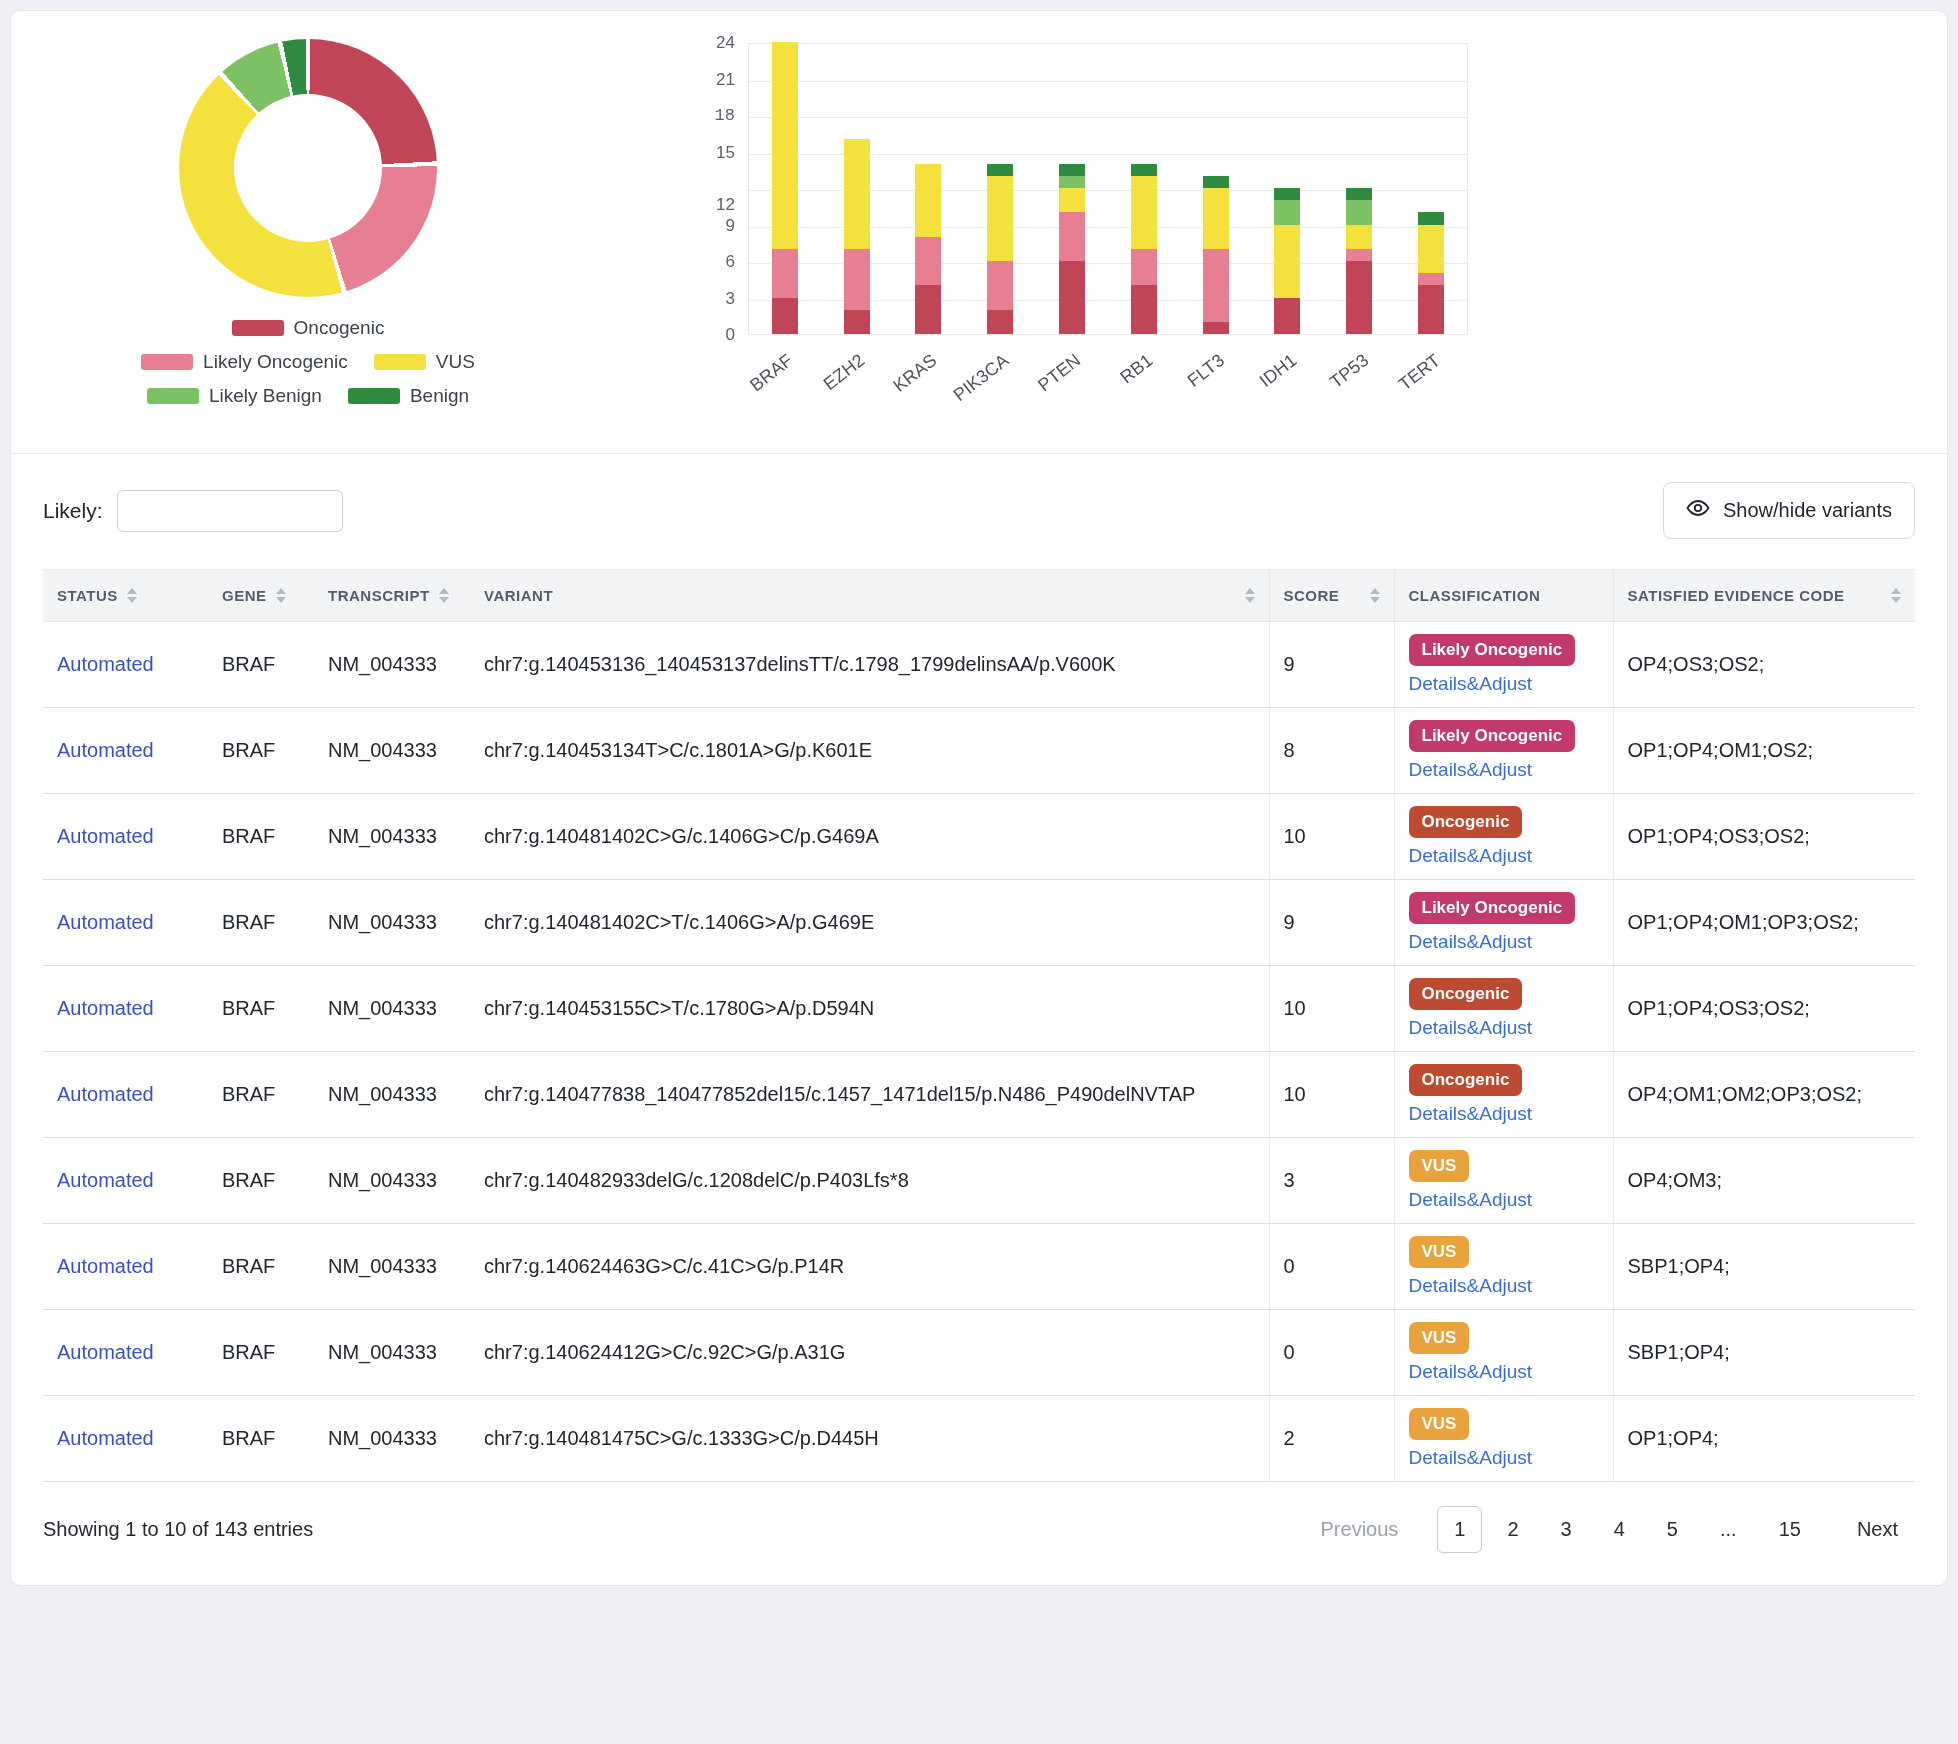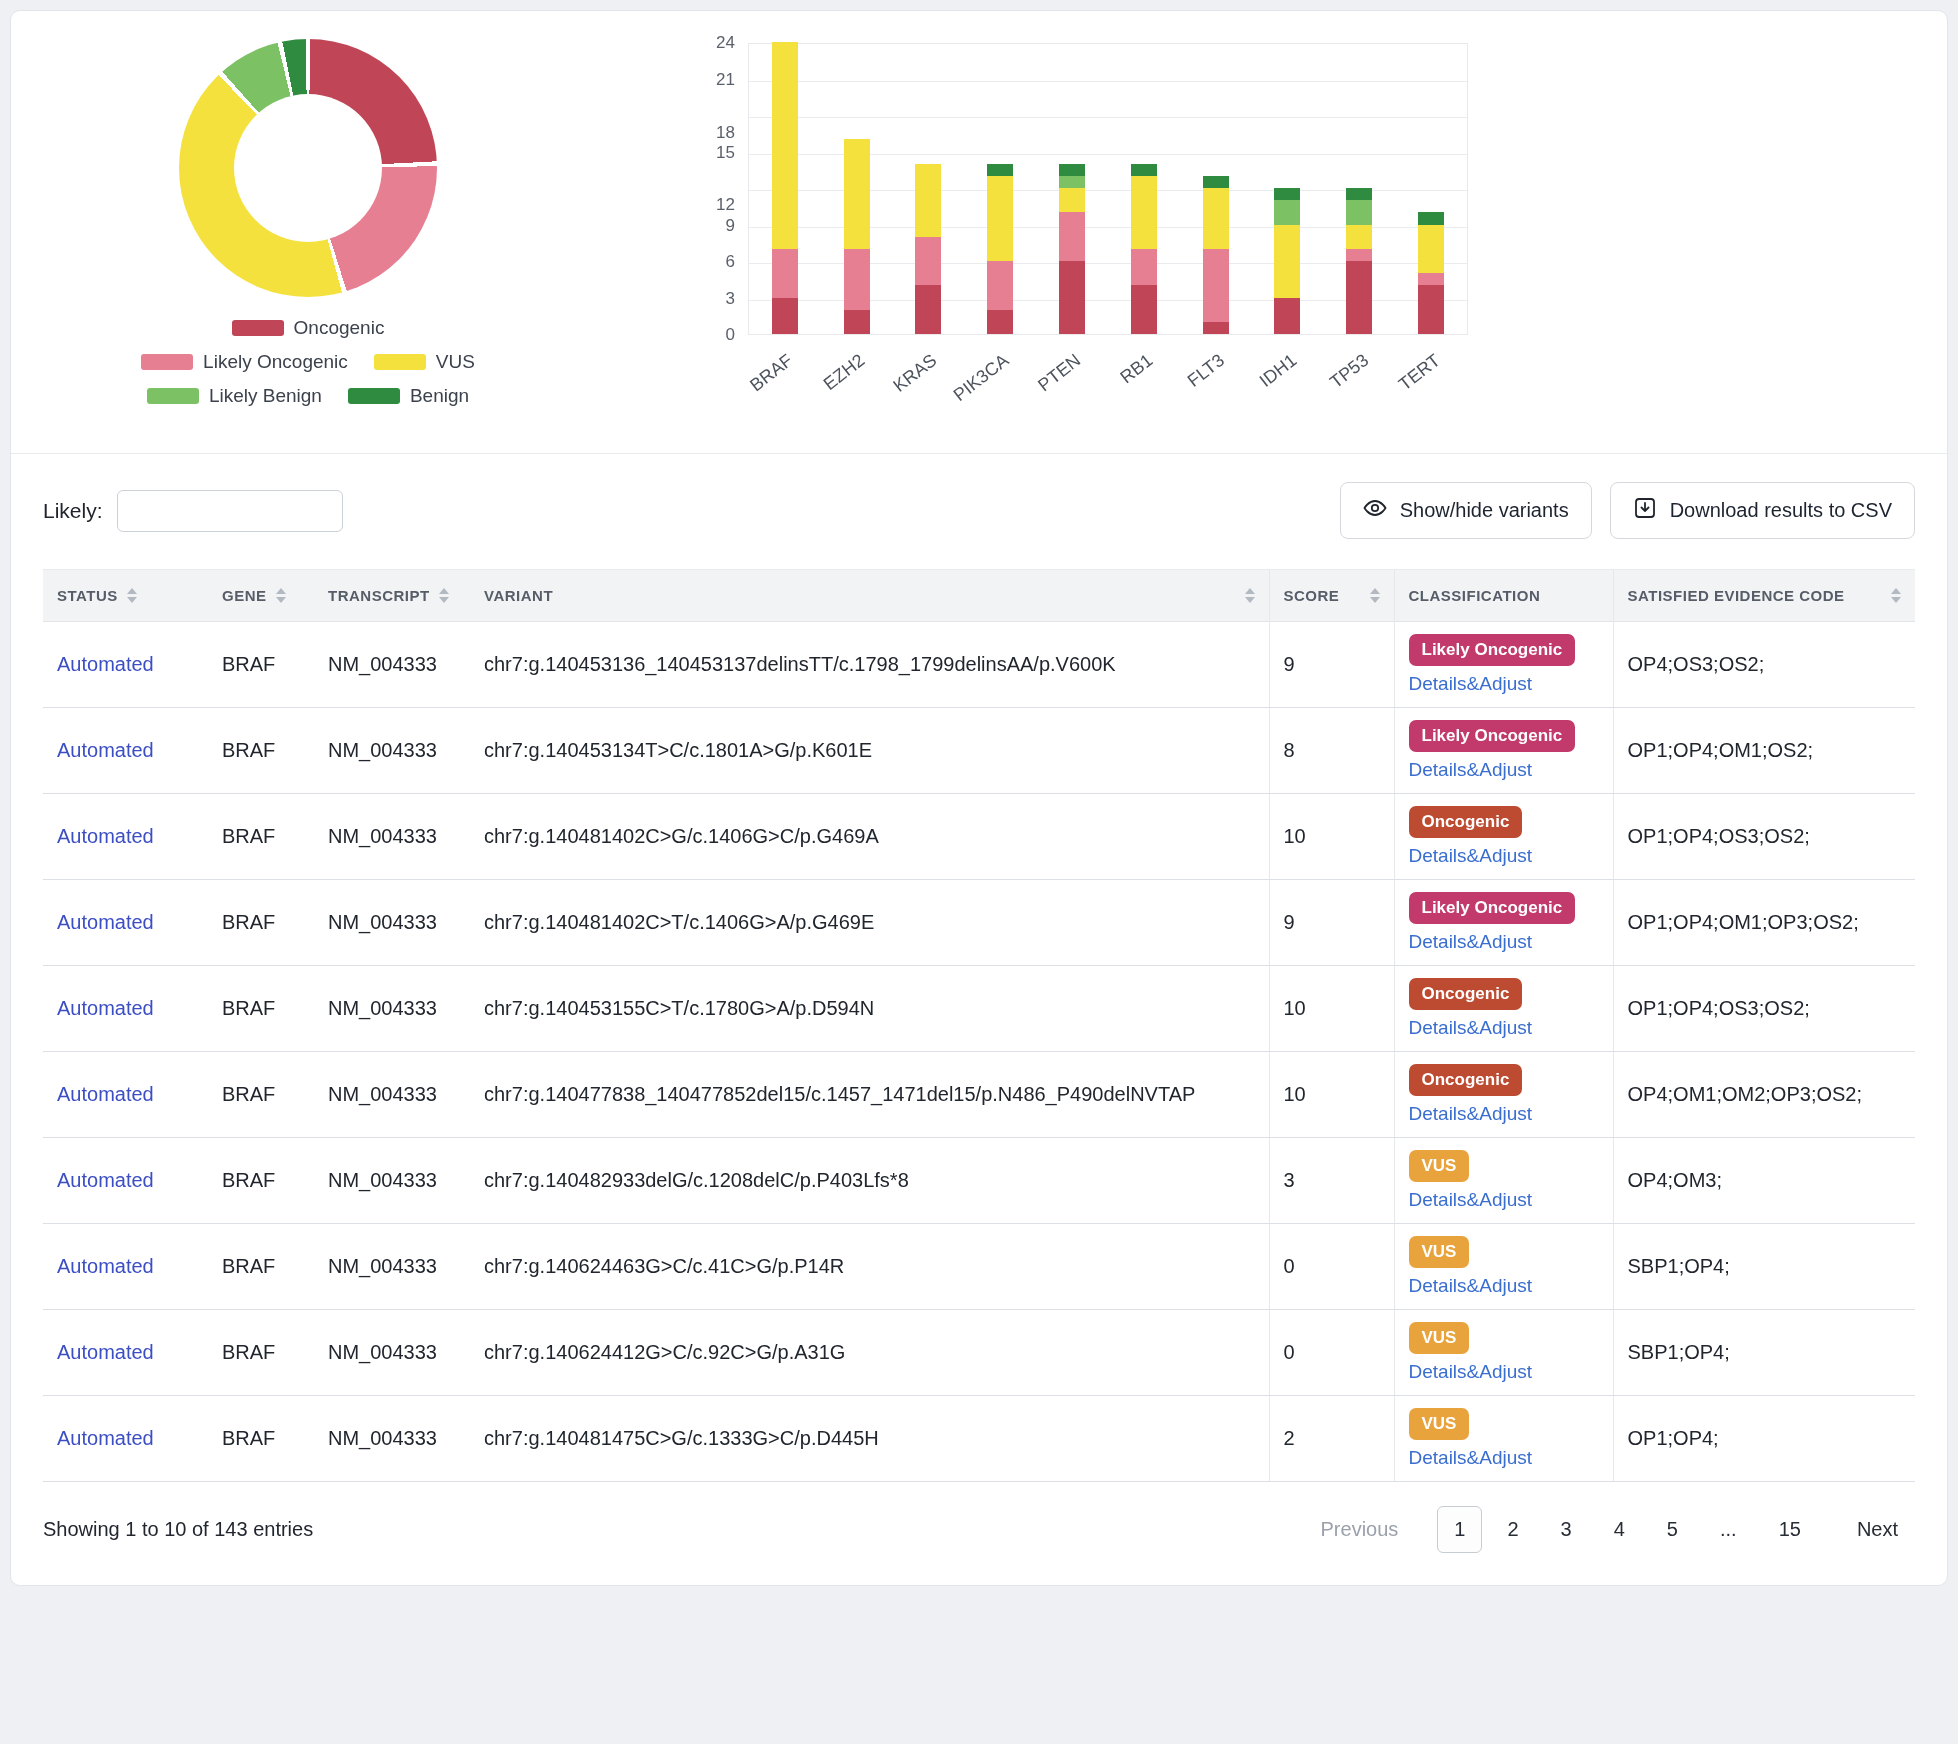--- a/index.html
+++ b/index.html
@@ -250,49 +250,40 @@
               <div class="xlabel-anchor" style="left: 684px;">
                 <div class="xlabel">TERT</div>
               </div>
             </div>
         <div class="ytick" style="top: 282px;">0</div>
             <div class="ytick" style="top: 245.5px;">3</div>
             <div class="ytick" style="top: 209px;">6</div>
             <div class="ytick" style="top: 172.5px;">9</div>
             <div class="ytick" style="top: 152px;">12</div>
             <div class="ytick" style="top: 99.5px;">15</div>
-            <div class="ytick" style="top: 80px;">18</div>
+            <div class="ytick" style="top: 63px; font-family: Liberation Mono, monospace;">18</div>
             <div class="ytick" style="top: 27px;">21</div>
             <div class="ytick" style="top: -10px;">24</div>
           </div>
       </div>
     </div>
   </div>
 
   <div class="toolbar">
     <span class="search-label">Likely:</span>
     <input class="search-input" type="text" value="" style="">
     <div class="toolbar-buttons">
       <button class="btn">
         <span>
           <svg width="24" height="24" viewBox="0 0 24 24" fill="none" stroke="#20252d" stroke-width="1.8" stroke-linecap="round" stroke-linejoin="round">
             <path d="M1.5 12s4-7 10.5-7 10.5 7 10.5 7-4 7-10.5 7S1.5 12 1.5 12z"></path>
             <circle cx="12" cy="12" r="3.2"></circle>
           </svg>
         </span>
         <span>Show/hide variants</span>
-      </button>
-      <button class="btn">
-        <span>
-          <svg width="24" height="24" viewBox="0 0 24 24" fill="none" stroke="#20252d" stroke-width="1.8" stroke-linecap="round" stroke-linejoin="round">
-            <rect x="3" y="3" width="18" height="18" rx="3"></rect>
-            <path d="M12 7v8M8.5 11.5L12 15l3.5-3.5"></path>
-          </svg>
-        </span>
-        <span>Download results to CSV</span>
       </button>
     </div>
   </div>
 
   <div class="table-wrap">
     <table class="results">
       <colgroup>
         <col style="width:165px">
           <col style="width:106px">
           <col style="width:156px">

